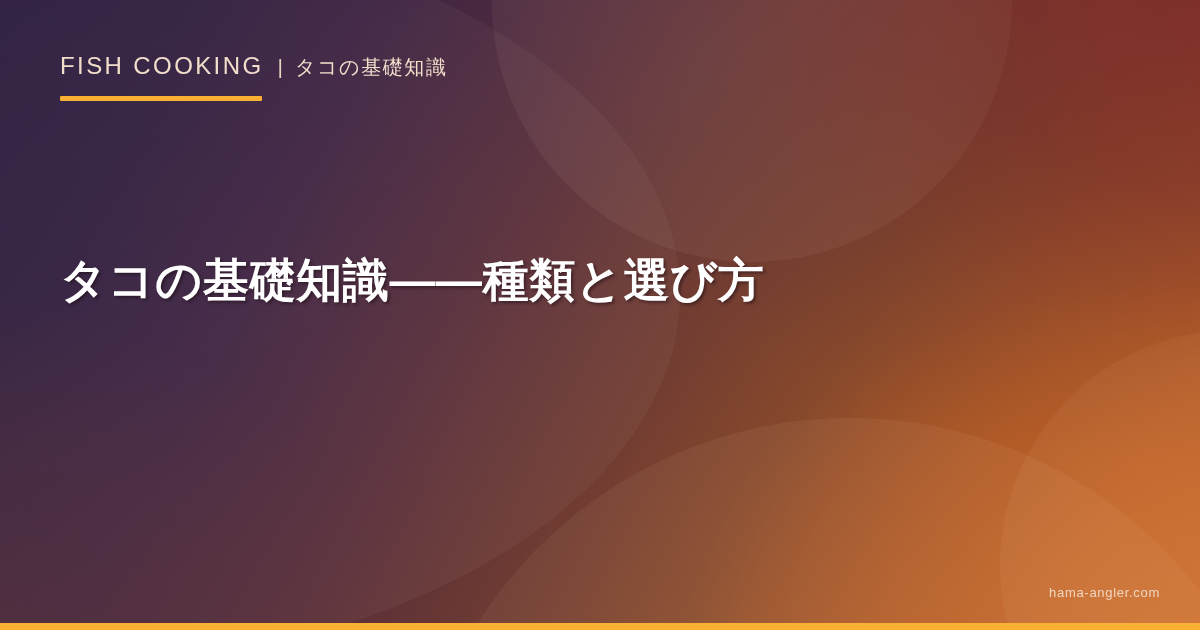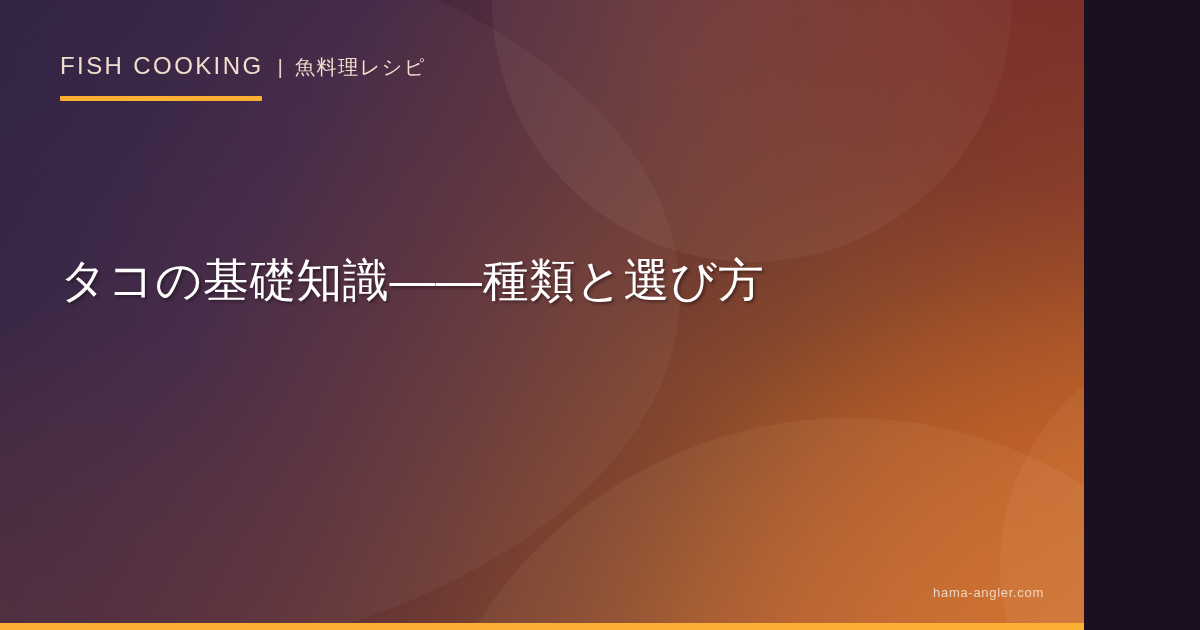--- a/index.html
+++ b/index.html
@@ -4,21 +4,21 @@
 <title>OGP Card</title>
 <style>
   html, body {
     margin: 0;
     padding: 0;
     background: #1a1020;
   }
 
   .card {
     position: relative;
-    width: 1084px;
+    width: 1200px;
     height: 630px;
     overflow: hidden;
     font-family: "Liberation Sans", "DejaVu Sans", sans-serif;
     background: #6b2b2b;
   }
 
   
   .bg-base {
     position: absolute;
     inset: 0;
@@ -179,21 +179,21 @@
     border-radius: 1px;
   }
 
   .title {
     position: absolute;
     left: 60px;
     top: 250px;
     width: 1060px;
     margin: 0;
     font-size: 46px;
-    font-weight: 400;
+    font-weight: 700;
     line-height: 1.34;
     letter-spacing: 0.6px;
     color: #ffffff;
     text-shadow: 2px 2px 3px rgba(28, 12, 20, 0.5);
   }
 
   .site-url {
     position: absolute;
     right: 40px;
     bottom: 30px;
@@ -226,21 +226,21 @@
   <div class="deco deco-circle-bl-big"></div>
   <div class="deco deco-circle-br"></div>
   <div class="deco-sheen"></div>
 
   <div class="content">
 
     <div class="eyebrow-block">
       <div class="eyebrow">
         <span class="eyebrow-en">FISH COOKING</span>
         <span class="eyebrow-sep">|</span>
-        <span class="eyebrow-ja">魚料理レシピ</span>
+        <span class="eyebrow-ja">タコの基礎知識</span>
       </div>
     </div>
 
     <div class="eyebrow-rule"></div>
 
     <h1 class="title">タコの基礎知識——種類と選び方</h1>
 
     <div class="site-url">hama-angler.com</div>
 
     <div class="bottom-rule"></div>

